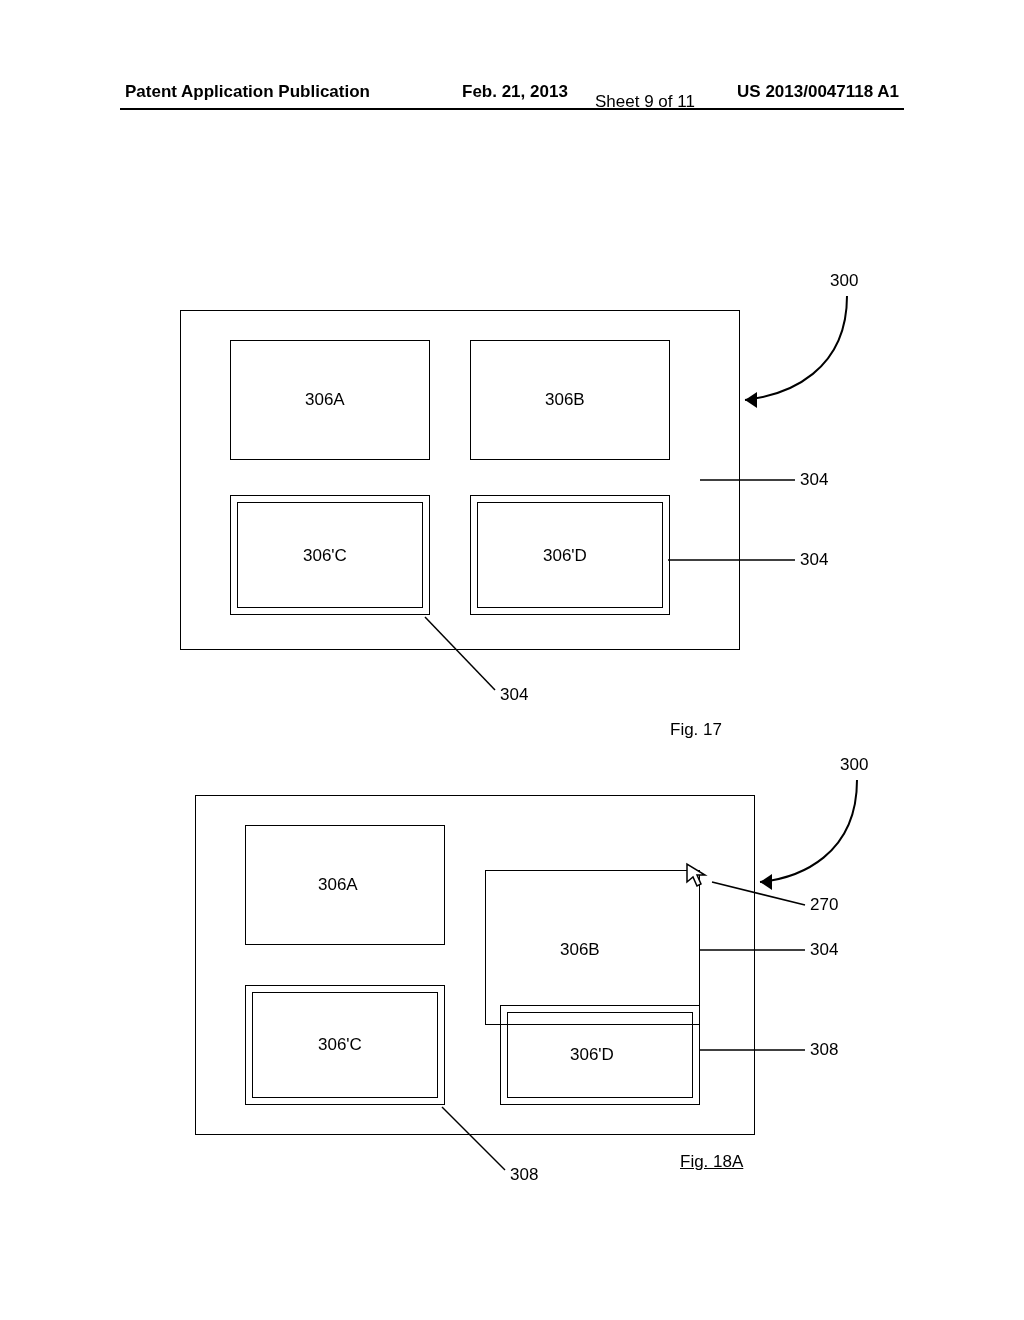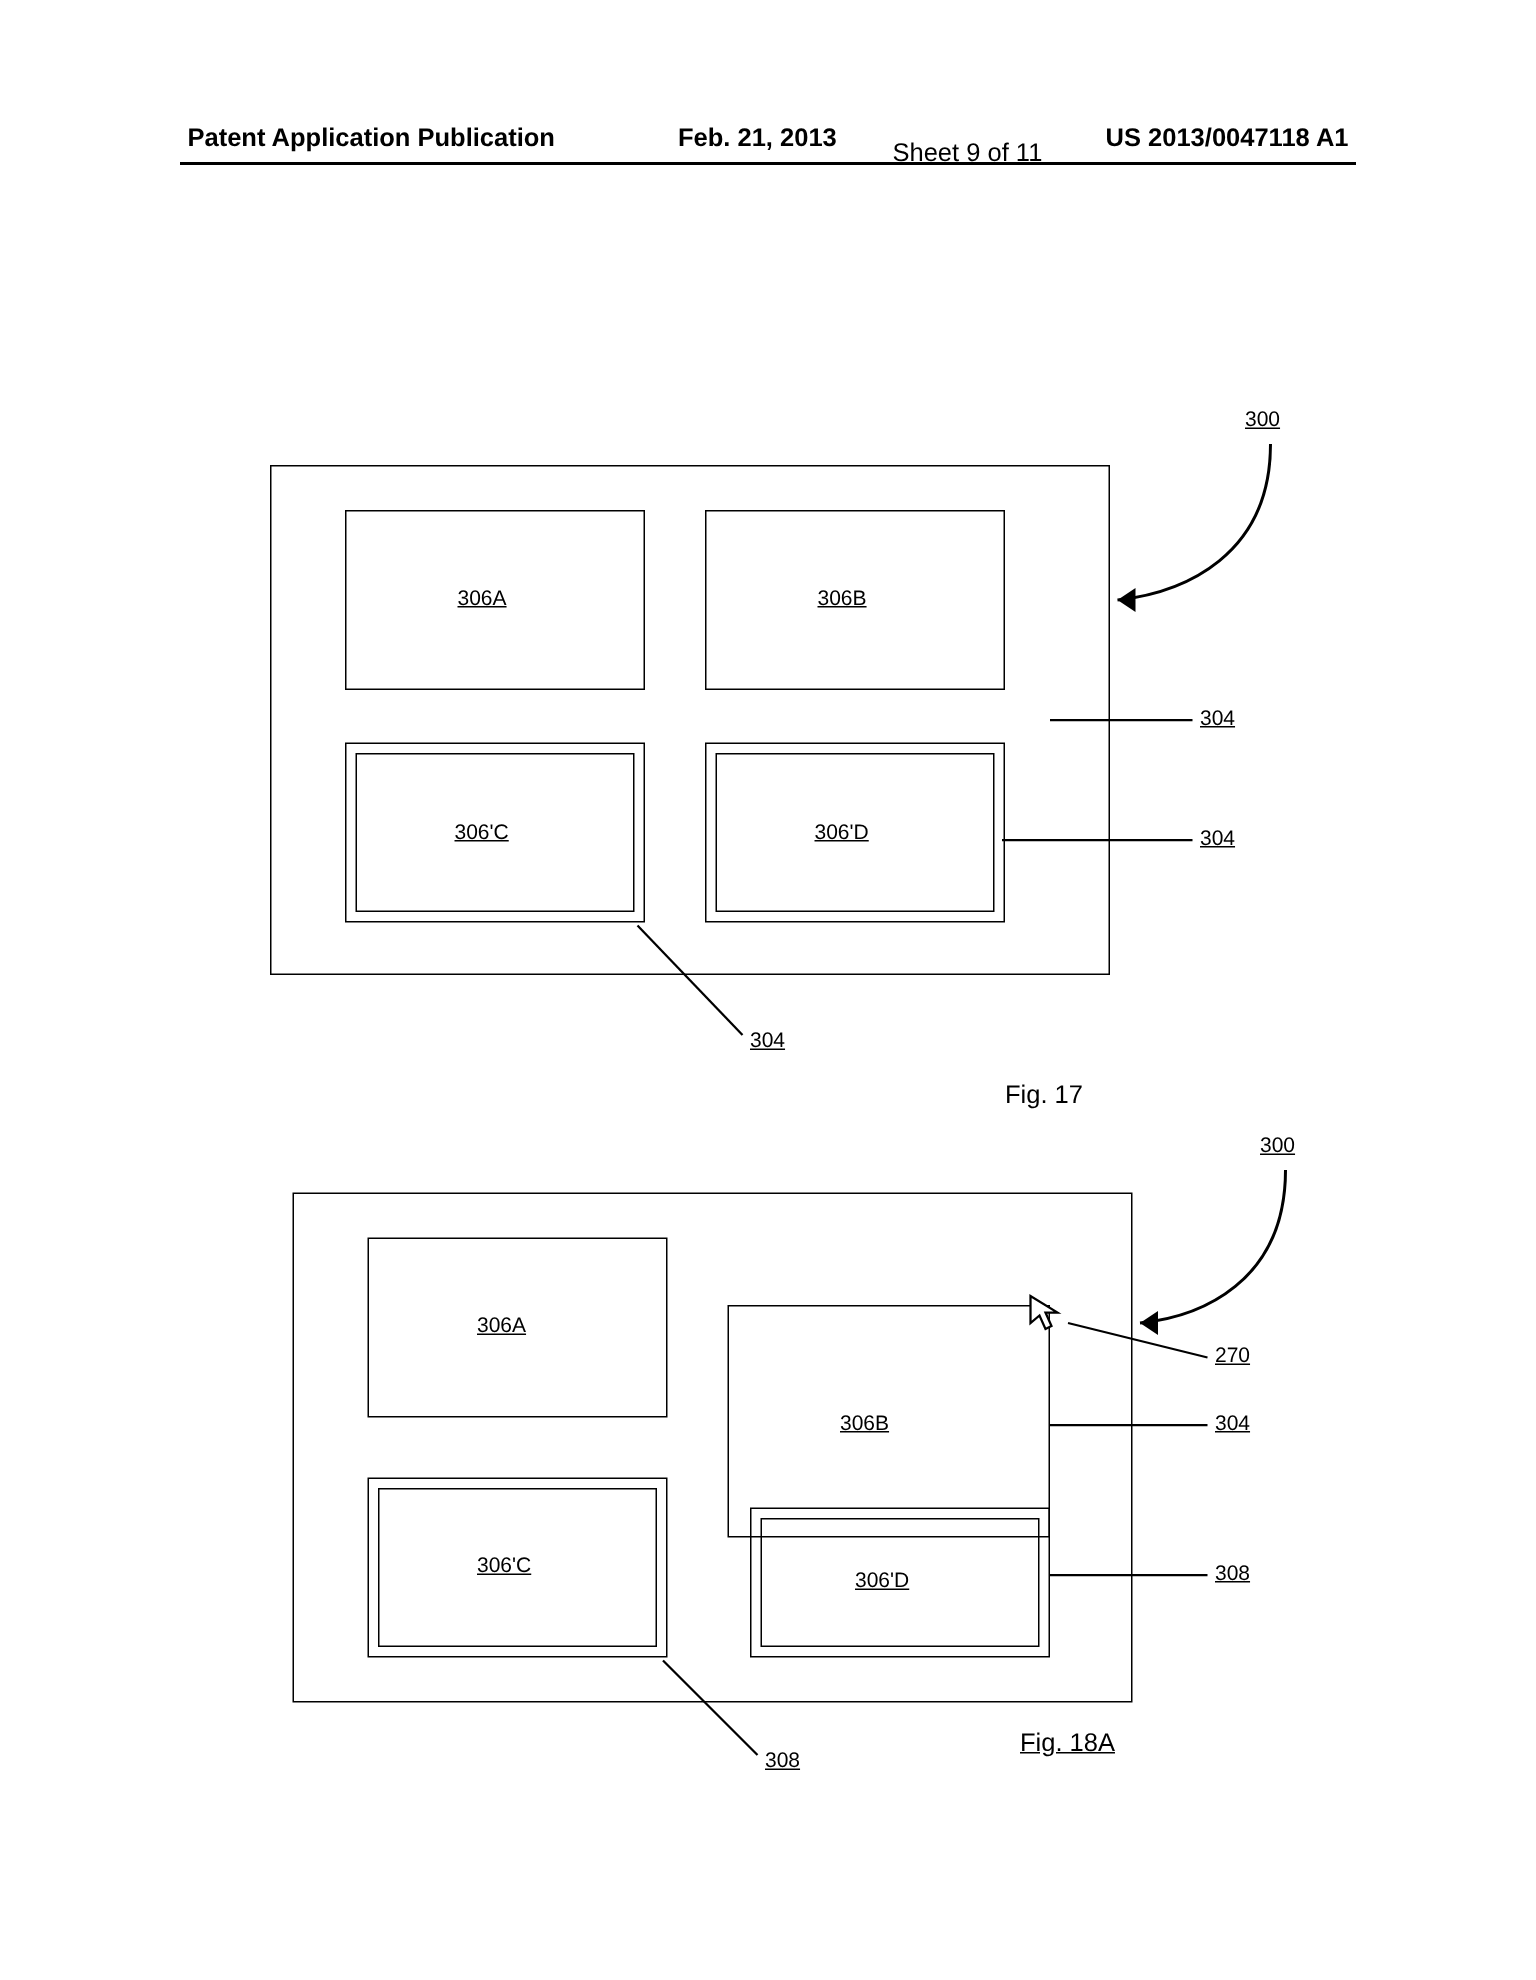--- a/index.html
+++ b/index.html
@@ -20,40 +20,39 @@
   .header {
     position: absolute;
     top: 82px;
     left: 0;
     right: 0;
     height: 30px;
     font-weight: bold;
     font-size: 17px;
   }
   .header .pub   { position: absolute; left: 125px; }
-  .header .date  { position: absolute; left: 452px; }
+  .header .date  { position: absolute; left: 462px; }
   .header .sheet { position: absolute; left: 595px; font-weight: normal; margin-top: 10px;}
   .header .docno { position: absolute; right: 125px; }
   .rule {
     position: absolute;
     top: 108px;
     left: 120px;
     right: 120px;
     border-top: 2px solid #000;
   }
 
   
   .box { position: absolute; box-sizing: border-box; }
   .outer { border: 1.5px solid #000; }
   .inner { border: 1.5px solid #000; } 
   .lbl {
     position: absolute;
-    font-size: 14px;
+    font-size: 17px;
     white-space: nowrap;
-    text-decoration: underline;
   }
   .figlab {
     position: absolute;
     font-size: 17px;
   }
   svg { position: absolute; overflow: visible; }
 
 </style>
 </head>
 <body>

